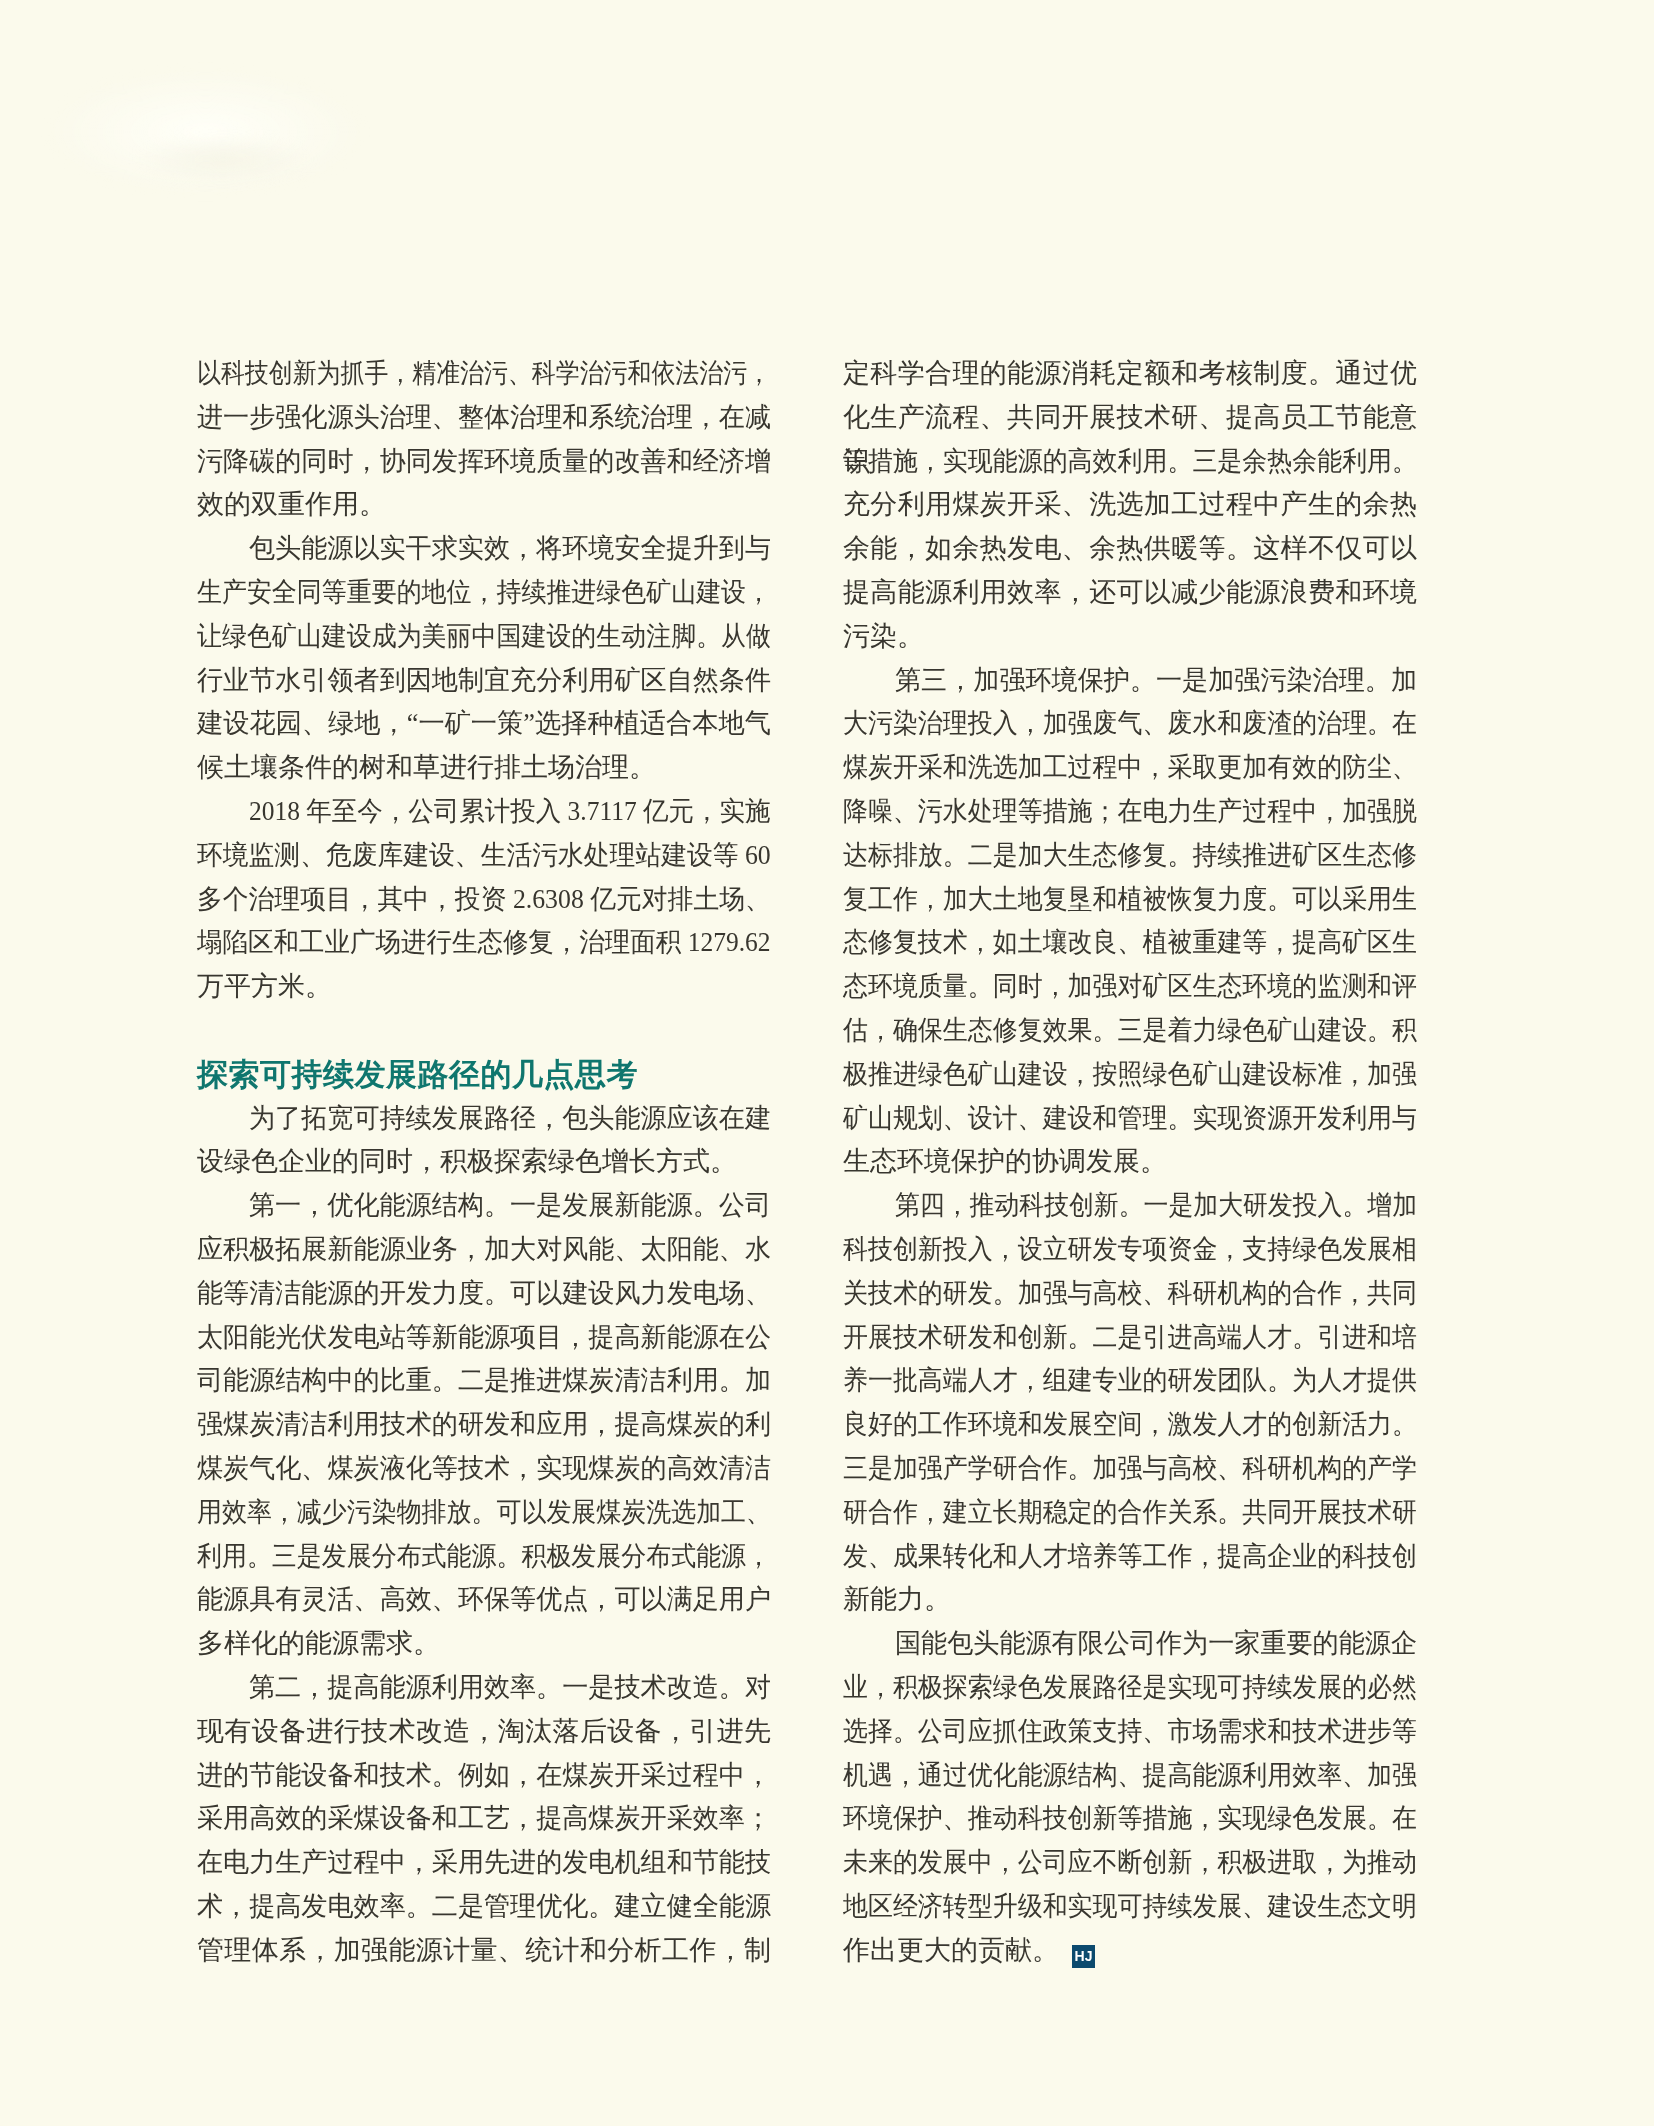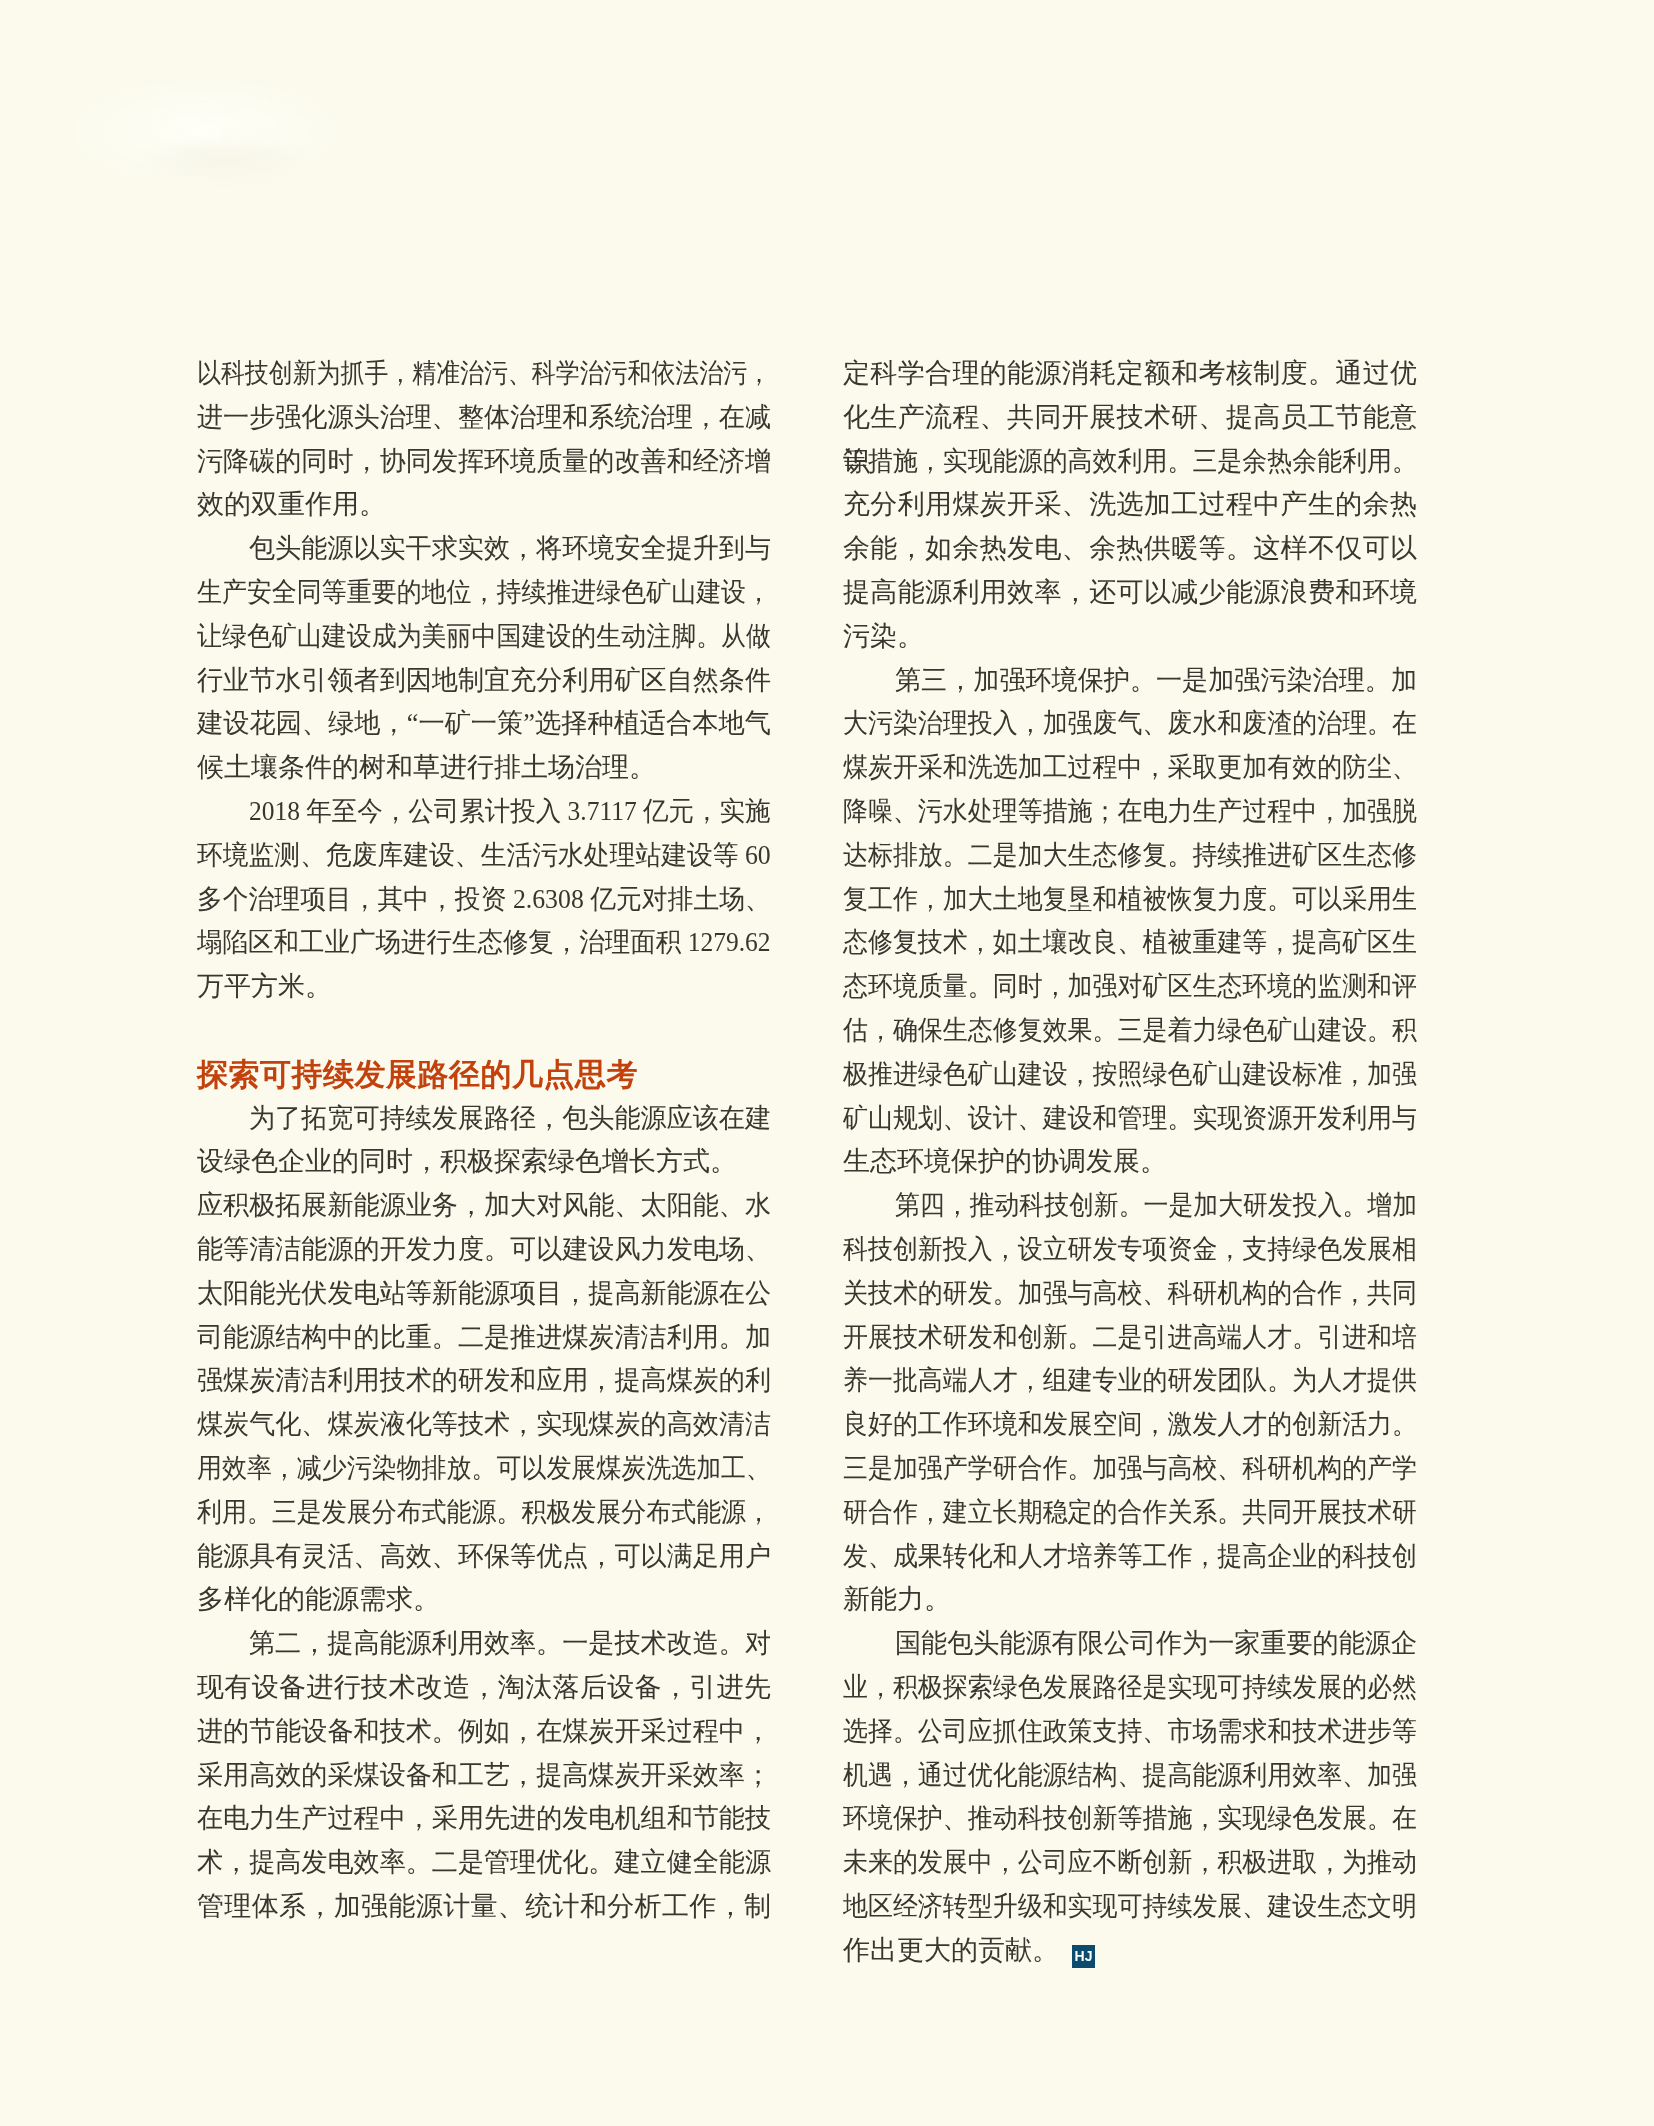--- a/index.html
+++ b/index.html
@@ -115,24 +115,25 @@
       <div class="line stretch"><span class="probe" style="transform: scaleX(0.924316); transform-origin: 0px 50%;"><span>让绿色矿山建设成为美丽中国建设的生动注脚。从做</span></span></div>
       <div class="line stretch"><span class="probe" style="transform: scaleX(0.96633); transform-origin: 0px 50%;"><span>行业节水引领者到因地制宜充分利用矿区自然条件</span></span></div>
       <div class="line stretch"><span class="probe" style="transform: scaleX(0.971235); transform-origin: 0px 50%;"><span>建设花园、绿地，“一矿一策”选择种植适合本地气</span></span></div>
       <div class="line"><span>候土壤条件的树和草进行排土场治理。</span></div>
       <div class="line indent stretch"><span class="probe" style="transform: scaleX(0.943942); transform-origin: 0px 50%;"><span>2018 年至今，公司累计投入 3.7117 亿元，实施</span></span></div>
       <div class="line stretch"><span class="probe" style="transform: scaleX(0.955075); transform-origin: 0px 50%;"><span>环境监测、危废库建设、生活污水处理站建设等 60</span></span></div>
       <div class="line stretch"><span class="probe" style="transform: scaleX(0.955075); transform-origin: 0px 50%;"><span>多个治理项目，其中，投资 2.6308 亿元对排土场、</span></span></div>
       <div class="line stretch"><span class="probe" style="transform: scaleX(0.944079); transform-origin: 0px 50%;"><span>塌陷区和工业广场进行生态修复，治理面积 1279.62</span></span></div>
       <div class="line"><span>万平方米。</span></div>
       <div class="heading-zone">
-        <h2 class="section-heading" style="color: #c2410c;">探索可持续发展路径的几点思考</h2>
+        <h2 class="section-heading" style="color: #0f766e;">探索可持续发展路径的几点思考</h2>
       </div>
       <div class="line indent stretch"><span class="probe" style="transform: scaleX(0.966667); transform-origin: 0px 50%;"><span>为了拓宽可持续发展路径，包头能源应该在建</span></span></div>
       <div class="line"><span>设绿色企业的同时，积极探索绿色增长方式。</span></div>
+      <div class="line indent stretch"><span class="probe" style="transform: scaleX(0.966667); transform-origin: 0px 50%;"><span>第一，优化能源结构。一是发展新能源。公司</span></span></div>
       <div class="line stretch"><span class="probe" style="transform: scaleX(0.96633); transform-origin: 0px 50%;"><span>应积极拓展新能源业务，加大对风能、太阳能、水</span></span></div>
       <div class="line stretch"><span class="probe" style="transform: scaleX(0.96633); transform-origin: 0px 50%;"><span>能等清洁能源的开发力度。可以建设风力发电场、</span></span></div>
       <div class="line stretch"><span class="probe" style="transform: scaleX(0.96633); transform-origin: 0px 50%;"><span>太阳能光伏发电站等新能源项目，提高新能源在公</span></span></div>
       <div class="line stretch"><span class="probe" style="transform: scaleX(0.96633); transform-origin: 0px 50%;"><span>司能源结构中的比重。二是推进煤炭清洁利用。加</span></span></div>
       <div class="line stretch"><span class="probe" style="transform: scaleX(0.96633); transform-origin: 0px 50%;"><span>强煤炭清洁利用技术的研发和应用，提高煤炭的利</span></span></div>
       <div class="line stretch"><span class="probe" style="transform: scaleX(0.96633); transform-origin: 0px 50%;"><span>煤炭气化、煤炭液化等技术，实现煤炭的高效清洁</span></span></div>
       <div class="line stretch"><span class="probe" style="transform: scaleX(0.924316); transform-origin: 0px 50%;"><span>用效率，减少污染物排放。可以发展煤炭洗选加工、</span></span></div>
       <div class="line stretch"><span class="probe" style="transform: scaleX(0.924316); transform-origin: 0px 50%;"><span>利用。三是发展分布式能源。积极发展分布式能源，</span></span></div>
       <div class="line stretch"><span class="probe" style="transform: scaleX(0.96633); transform-origin: 0px 50%;"><span>能源具有灵活、高效、环保等优点，可以满足用户</span></span></div>
       <div class="line"><span>多样化的能源需求。</span></div>

